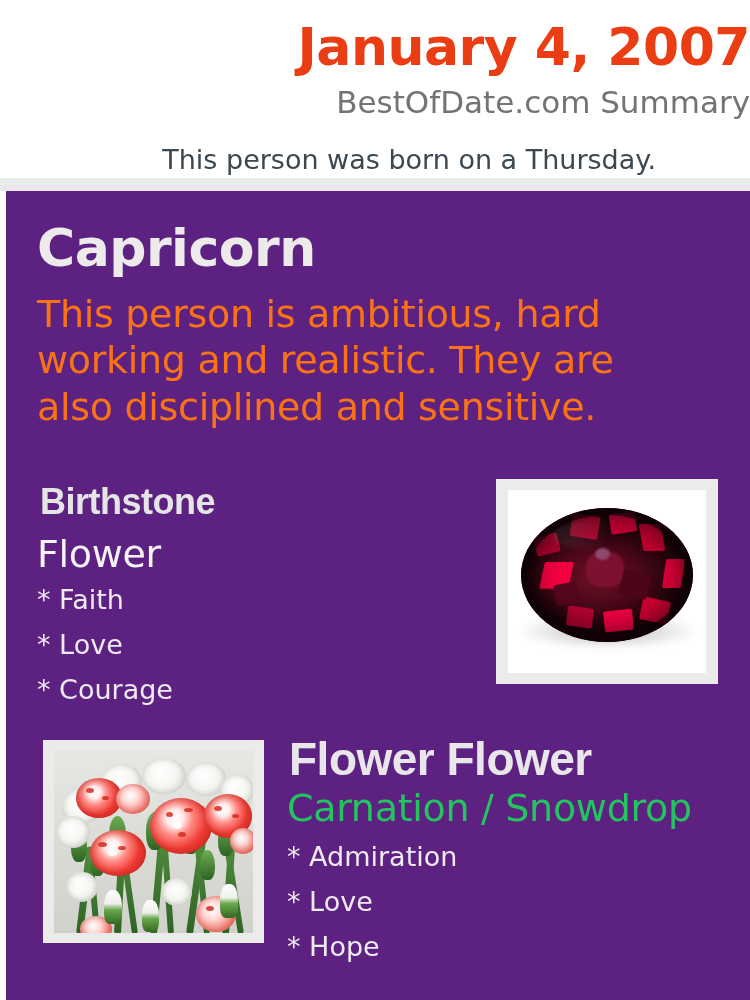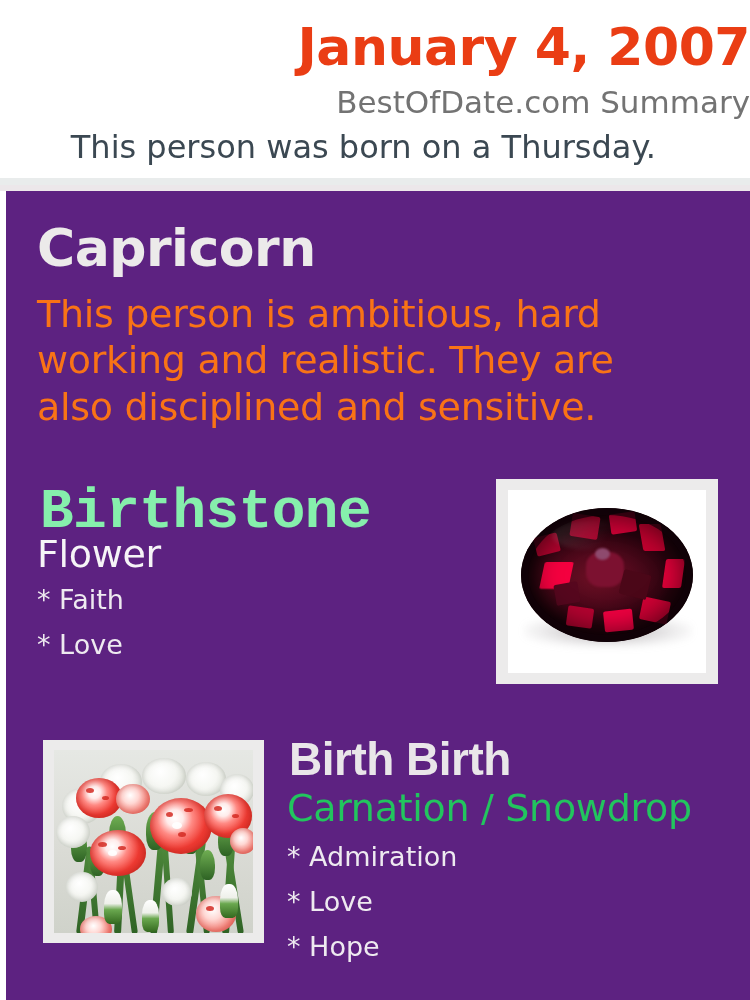--- a/index.html
+++ b/index.html
@@ -21,22 +21,22 @@
     font-size:52px; font-weight:700; letter-spacing:-0.5px;
     color:#ea3d14; line-height:1.05;
     font-family:"DejaVu Sans", sans-serif;
   }
   .header-sub {
     position:absolute; left:0; top:84px; width:750px;
     font-size:31px; font-weight:400; color:#737373; line-height:1.2;
     font-family:"DejaVu Sans", sans-serif;
   }
   .header-note {
-    position:absolute; left:0; top:128px; width:656px;
-    font-size:32px; font-weight:400; color:#3b4852; line-height:1.2;
+    position:absolute; left:0; top:144px; width:656px;
+    font-size:27px; font-weight:400; color:#3b4852; line-height:1.2;
     font-family:"DejaVu Sans", sans-serif;
   }
   .divider-a {
     position:absolute; left:0; top:178px; width:750px; height:7px;
     background:#e9ecec;
   }
   .divider-b {
     position:absolute; left:0; top:185px; width:750px; height:6px;
     background:#ece7ea;
   }
@@ -56,22 +56,22 @@
   }
   .zodiac-desc {
     position:absolute; left:31px; top:100px; width:630px;
     font-size:38px; font-weight:400; color:#f97316; line-height:1.22;
     font-family:"DejaVu Sans", sans-serif; letter-spacing:-0.3px;
   }
 
   
   .stone-title {
     position:absolute; left:34px; top:292px;
-    font-size:56px; font-weight:700; color:#86efac; line-height:1.05;
-    font-family:Liberation Mono, monospace; letter-spacing:-0.5px;
+    font-size:36px; font-weight:700; color:#e5e5e5; line-height:1.05;
+    font-family:Liberation Sans, sans-serif; letter-spacing:-0.5px;
   }
   .stone-name {
     position:absolute; left:31px; top:343px;
     font-size:38px; font-weight:400; color:#f6f4f7; line-height:1.1;
     font-family:"DejaVu Sans", sans-serif; letter-spacing:-0.3px;
   }
   .stone-list { position:absolute; left:31px; top:395px; width:330px; }
   .stone-list .li {
     font-size:27px; font-weight:400; color:#eeeaf0; line-height:1.0;
     font-family:"DejaVu Sans", sans-serif; margin-bottom:18px;
@@ -182,20 +182,21 @@
   <div class="body-purple">
 
     <div class="zodiac-title">Capricorn</div>
     <div class="zodiac-desc">This person is ambitious, hard working and realistic. They are also disciplined and sensitive.</div>
 
     <div class="stone-title">Birthstone</div>
     <div class="stone-name">Flower</div>
     <div class="stone-list">
       <div class="li">* Faith</div>
       <div class="li">* Love</div>
+      <div class="li">* Courage</div>
     </div>
 
     <div class="frame gem-frame">
       <div class="frame-inner gem-inner">
         <div class="gem-stage">
           <div class="gem-shadow"></div>
           <div class="gem-body">
             <div class="facet f1"></div>
               <div class="facet f2"></div>
               <div class="facet f3"></div>
@@ -270,21 +271,21 @@
           <div class="speck" style="left:48px;  top:46px;  width:7px;  height:4px;"></div>
           <div class="speck" style="left:152px; top:156px; width:8px;  height:5px;"></div>
 
           <div class="bud" style="left:50px;  top:140px; width:18px; height:34px;"></div>
           <div class="bud" style="left:88px;  top:150px; width:17px; height:32px;"></div>
           <div class="bud" style="left:166px; top:134px; width:18px; height:34px;"></div>
         </div>
       </div>
     </div>
 
-    <div class="flower-title">Birth Birth</div>
+    <div class="flower-title">Flower Flower</div>
     <div class="flower-name">Carnation / Snowdrop</div>
     <div class="flower-list">
       <div class="li">* Admiration</div>
       <div class="li">* Love</div>
       <div class="li">* Hope</div>
     </div>
 
   </div>
 </div>
 

